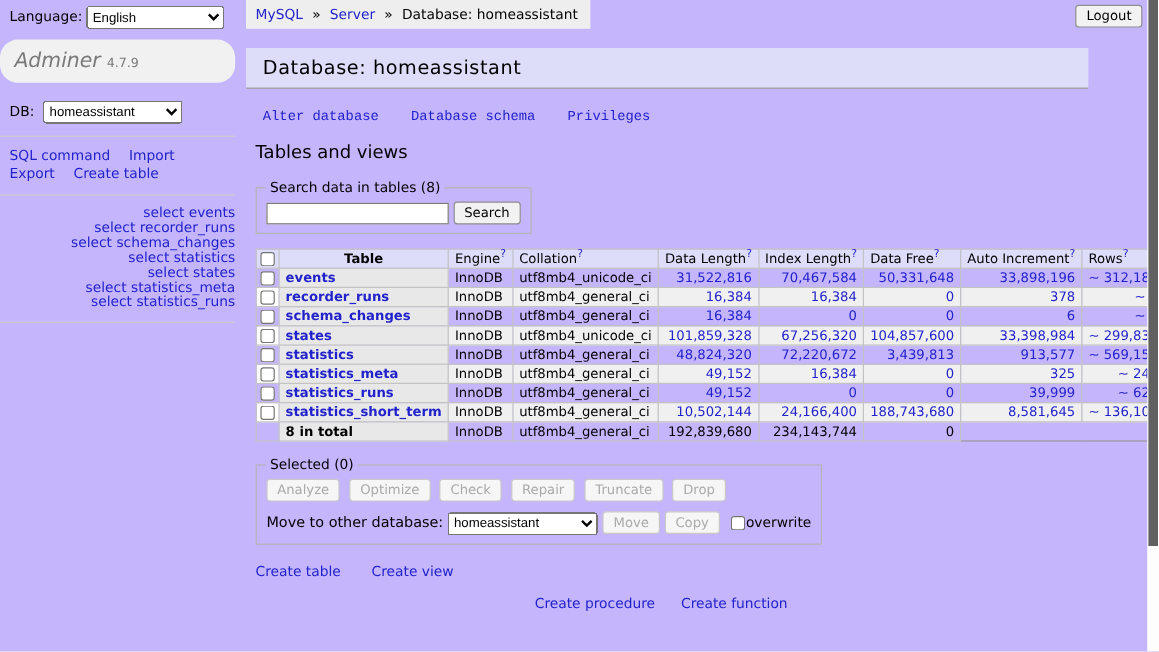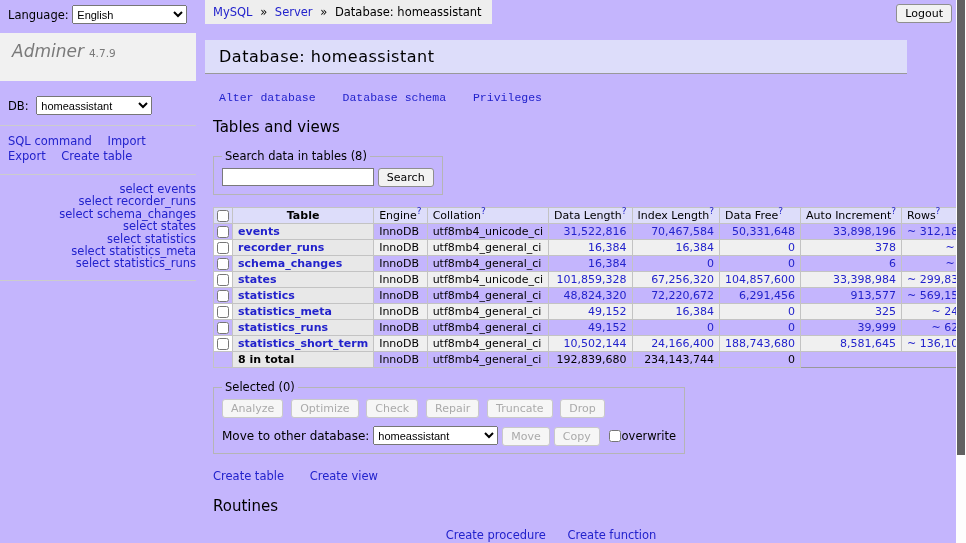--- a/index.html
+++ b/index.html
@@ -11,21 +11,21 @@
   #screen { position:relative; width:966px; height:543px; overflow:hidden; background:#c4b5fd; }
 
   a { color:#2222cc; text-decoration:none; cursor:pointer; }
 
   
   #lang-row { position:absolute; top:5px; left:8px; font-size:11.5px; }
   #lang-row select { font-size:11px; width:115px; height:19px; }
 
   
   #sidebar { position:absolute; top:0; left:0; width:196px; }
-  #brand-bar { margin-top:33px; height:48px; background:#f1f1f1; padding:8px 0 0 12px; }
+  #brand-bar { margin-top:33px; height:36px; background:#f1f1f1; padding:8px 0 0 12px;border-radius:15px; }
   #brand { font-style:italic; font-size:17px; color:#797979; }
   #brand-version { font-size:10.5px; color:#7a7a7a; margin-left:5px; }
   #db-row { margin:15px 0 0 8px; font-size:11.5px; }
   #db-row select { font-size:11px; width:116px; height:19px; margin-left:4px; }
   .side-hr { border:0; border-top:1px solid #ccc; margin:10px 0 0 0; }
   #side-actions { margin:8px 0 0 8px; width:162px; font-size:11.5px; line-height:15px; }
   #side-actions a { margin-right:12px; white-space:nowrap; }
   #side-tables { margin:8px 0 0 8px; font-size:11.5px;text-align:right; }
   #side-tables a { display:block; line-height:12.4px; white-space:nowrap; }
 
@@ -120,23 +120,23 @@
     </div>
     <hr class="side-hr">
     <div id="side-tables">
 
         <a>select events</a>
 
         <a>select recorder_runs</a>
 
         <a>select schema_changes</a>
 
+        <a>select statistics</a>
+
         <a>select states</a>
-
-        <a>select statistics</a>
 
         <a>select statistics_meta</a>
 
         <a>select statistics_runs</a>
 
 
     </div>
     <hr class="side-hr">
   </div>
 
@@ -241,21 +241,21 @@
 
           </tr>
 
           <tr>
             <td class="chk"><input type="checkbox" style=""></td>
             <th><a>statistics</a></th>
             <td>InnoDB</td>
             <td>utf8mb4_general_ci</td>
             <td class="num"><a>48,824,320</a></td>
             <td class="num"><a>72,220,672</a></td>
-            <td class="num"><a>6,291,456</a></td>
+            <td class="num"><a>3,439,813</a></td>
             <td class="num"><a>913,577</a></td>
             <td class="num"><a>~ 569,159</a></td>
 
           </tr>
 
           <tr class="alt">
             <td class="chk"><input type="checkbox" style=""></td>
             <th><a>statistics_meta</a></th>
             <td>InnoDB</td>
             <td>utf8mb4_general_ci</td>
@@ -329,21 +329,20 @@
     </fieldset>
 
     <div id="create-links">
       
         <a>Create table</a>
       
         <a>Create view</a>
       
     </div>
 
-    <h3 class="section">Routines</h3>
 
     <div id="routine-links">
       
         <a>Create procedure</a>
       
         <a>Create function</a>
       
     </div>
 
     

